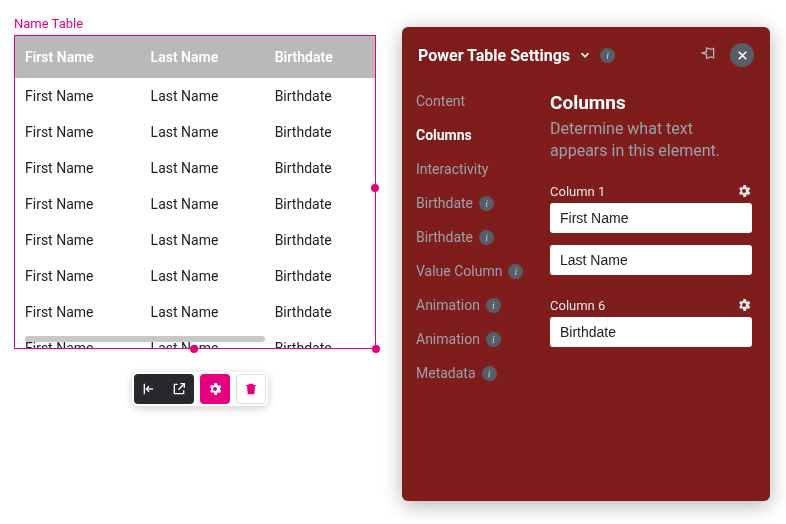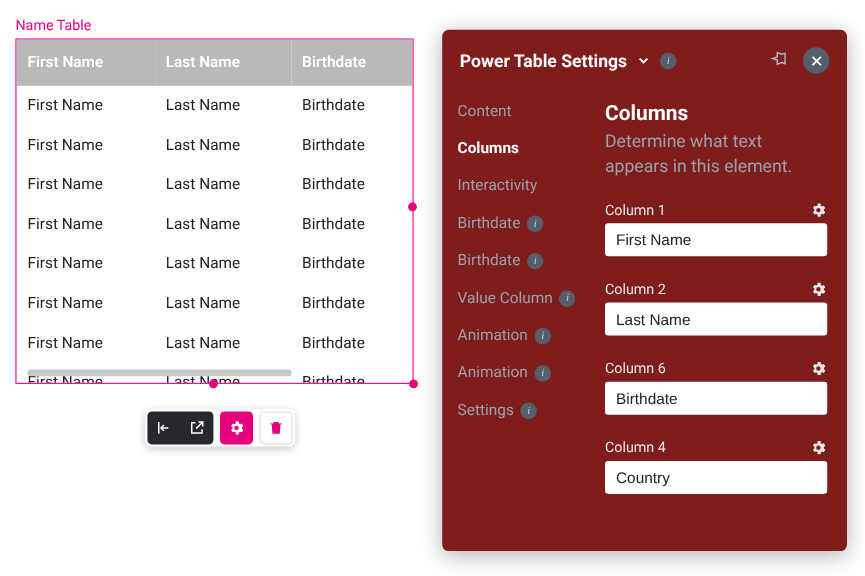--- a/index.html
+++ b/index.html
@@ -189,56 +189,41 @@
         </div>
         <div class="nav-item">
           <span>Animation</span>
           <span class="info-dot">i</span>
         </div>
         <div class="nav-item">
           <span>Animation</span>
           <span class="info-dot">i</span>
         </div>
         <div class="nav-item">
-          <span>Settings</span>
+          <span>Metadata</span>
           <span class="info-dot">i</span>
         </div>
       </div>
     <div class="content">
       <h2>Columns</h2>
       <div class="sub">Determine what text appears in this element.</div>
       <div id="col-list">
           <div class="col-row"><div class="lbl-row">
               <span class="lbl">Column 1</span>
               <span class="gear-sm">
                 <svg viewBox="0 0 24 24" fill="currentColor">
                   <path d="M19.4 13a7.6 7.6 0 000-2l2-1.6-2-3.4-2.4 1a7.5 7.5 0 00-1.7-1L15 3h-4l-.3 2.9a7.5 7.5 0 00-1.7 1l-2.4-1-2 3.4L6.6 11a7.6 7.6 0 000 2l-2 1.6 2 3.4 2.4-1a7.5 7.5 0 001.7 1L11 21h4l.3-2.9a7.5 7.5 0 001.7-1l2.4 1 2-3.4zM12 15a3 3 0 110-6 3 3 0 010 6z"></path>
                 </svg>
               </span>
             </div><input class="col-input" value="First Name" style=""></div>
-          <div class="col-row"><div class="lbl-row">
-              <span class="lbl">Column 2</span>
-              <span class="gear-sm">
-                <svg viewBox="0 0 24 24" fill="currentColor">
-                  <path d="M19.4 13a7.6 7.6 0 000-2l2-1.6-2-3.4-2.4 1a7.5 7.5 0 00-1.7-1L15 3h-4l-.3 2.9a7.5 7.5 0 00-1.7 1l-2.4-1-2 3.4L6.6 11a7.6 7.6 0 000 2l-2 1.6 2 3.4 2.4-1a7.5 7.5 0 001.7 1L11 21h4l.3-2.9a7.5 7.5 0 001.7-1l2.4 1 2-3.4zM12 15a3 3 0 110-6 3 3 0 010 6z"></path>
-                </svg>
-              </span>
-            </div><input class="col-input" value="Last Name" style=""></div>
+          <div class="col-row"><input class="col-input" value="Last Name" style=""></div>
           <div class="col-row"><div class="lbl-row">
               <span class="lbl">Column 6</span>
               <span class="gear-sm">
                 <svg viewBox="0 0 24 24" fill="currentColor">
                   <path d="M19.4 13a7.6 7.6 0 000-2l2-1.6-2-3.4-2.4 1a7.5 7.5 0 00-1.7-1L15 3h-4l-.3 2.9a7.5 7.5 0 00-1.7 1l-2.4-1-2 3.4L6.6 11a7.6 7.6 0 000 2l-2 1.6 2 3.4 2.4-1a7.5 7.5 0 001.7 1L11 21h4l.3-2.9a7.5 7.5 0 001.7-1l2.4 1 2-3.4zM12 15a3 3 0 110-6 3 3 0 010 6z"></path>
                 </svg>
               </span>
             </div><input class="col-input" value="Birthdate" style=""></div>
-          <div class="col-row"><div class="lbl-row">
-              <span class="lbl">Column 4</span>
-              <span class="gear-sm">
-                <svg viewBox="0 0 24 24" fill="currentColor">
-                  <path d="M19.4 13a7.6 7.6 0 000-2l2-1.6-2-3.4-2.4 1a7.5 7.5 0 00-1.7-1L15 3h-4l-.3 2.9a7.5 7.5 0 00-1.7 1l-2.4-1-2 3.4L6.6 11a7.6 7.6 0 000 2l-2 1.6 2 3.4 2.4-1a7.5 7.5 0 001.7 1L11 21h4l.3-2.9a7.5 7.5 0 001.7-1l2.4 1 2-3.4zM12 15a3 3 0 110-6 3 3 0 010 6z"></path>
-                </svg>
-              </span>
-            </div><input class="col-input" value="Country" style=""></div>
         </div>
     </div>
   </div>
 </div>
 
 </body></html>

